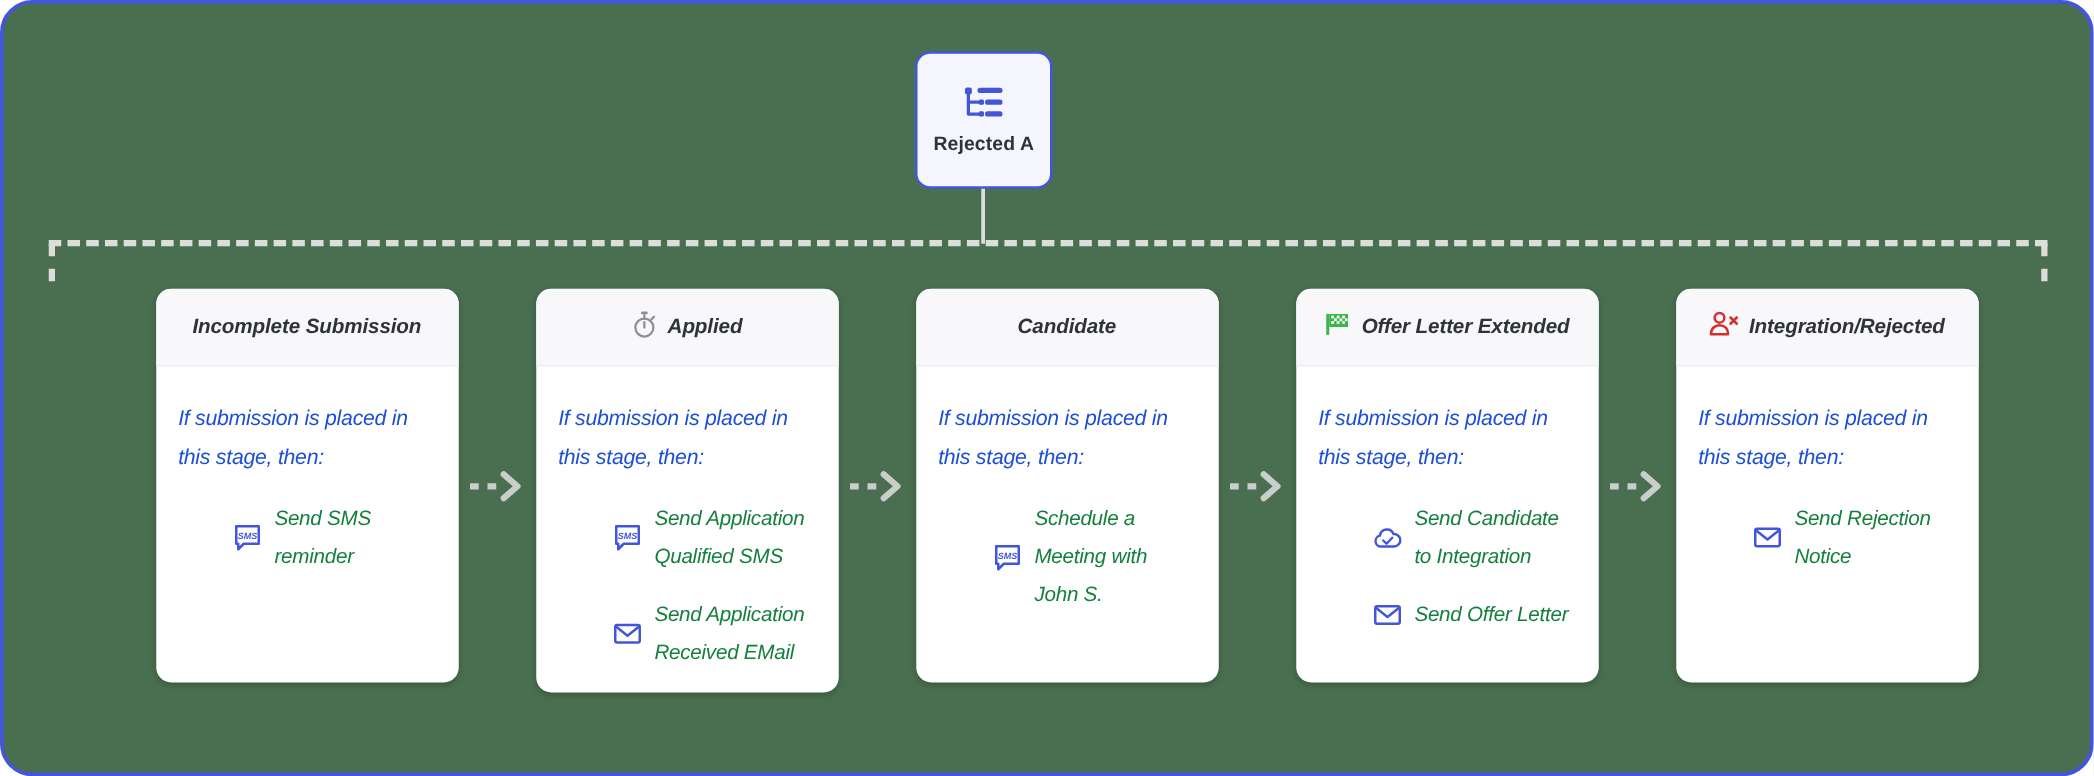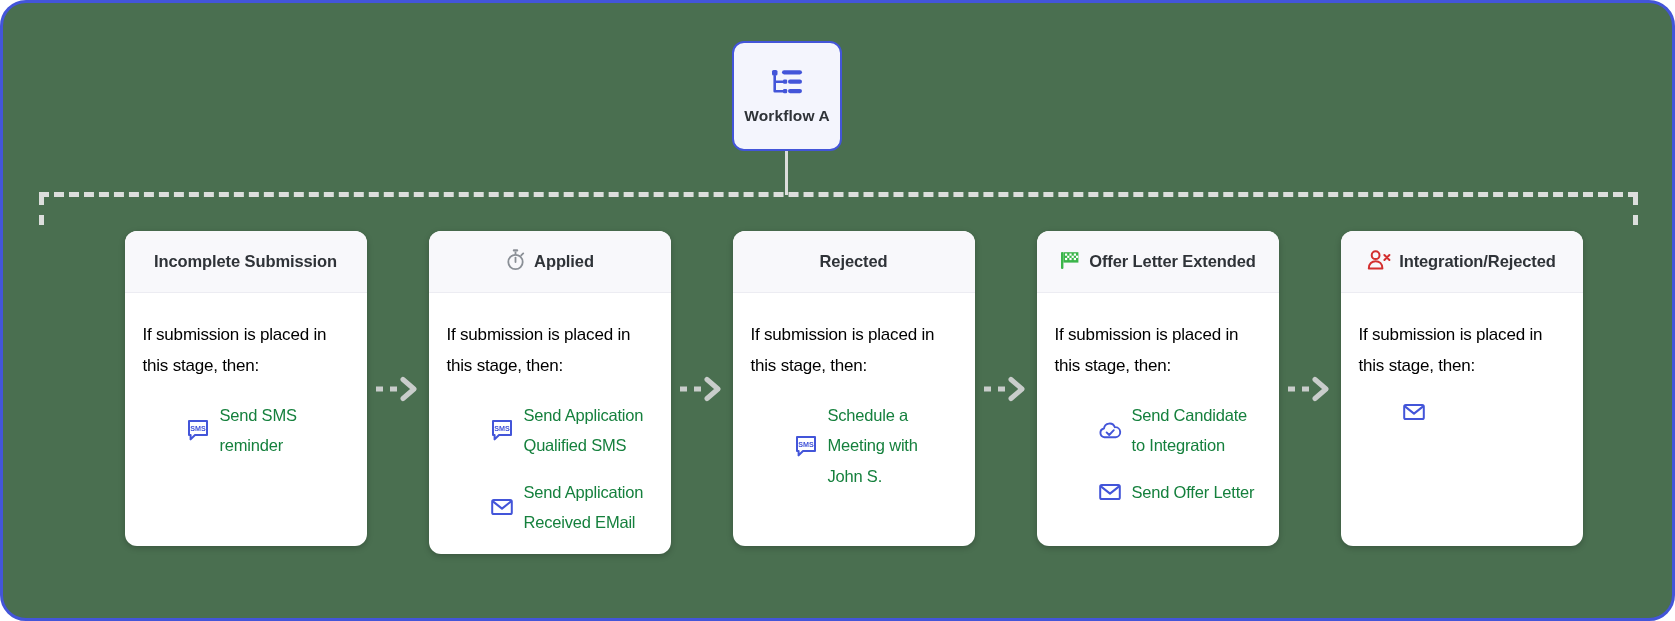--- a/index.html
+++ b/index.html
@@ -93,20 +93,21 @@
   .stage-card {
     width: 242px;
     min-height: 315px;
     background: #ffffff;
     border-radius: 12px;
     box-shadow: 0 2px 6px rgba(0,0,0,0.22);
     display: flex;
     flex-direction: column;
     overflow: hidden;
     flex: 0 0 auto;
+    font-style: italic;
   }
 
   .card-header {
     height: 62px;
     background: #f8f8fb;
     border-bottom: 1px solid #ececf2;
     display: flex;
     align-items: center;
     justify-content: center;
     gap: 8px;
@@ -124,21 +125,21 @@
   .card-body {
     padding: 26px 18px 16px 18px;
     display: flex;
     flex-direction: column;
     gap: 18px;
   }
 
   .condition {
     font-size: 17px;
     line-height: 1.85;
-    color: #000000;
+    color: #1d4ed8;
     letter-spacing: -0.2px;
   }
 
   .actions {
     display: flex;
     flex-direction: column;
     gap: 16px;
   }
   .action {
     display: flex;
@@ -177,21 +178,21 @@
       <svg class="wf-icon" viewBox="0 0 34 30" xmlns="http://www.w3.org/2000/svg">
         <rect x="2" y="3" width="5.5" height="5.5" rx="1.6" fill="#4355d9"></rect>
         <rect x="12" y="3.2" width="20" height="4.2" rx="2.1" fill="#4355d9"></rect>
         <rect x="18" y="12.6" width="14" height="4.2" rx="2.1" fill="#4355d9"></rect>
         <rect x="18" y="22" width="14" height="4.2" rx="2.1" fill="#4355d9"></rect>
         <rect x="13" y="12.6" width="4.2" height="4.2" rx="1.2" fill="#4355d9"></rect>
         <rect x="13" y="22" width="4.2" height="4.2" rx="1.2" fill="#4355d9"></rect>
         <path d="M4.7 9 L4.7 24.2 L13 24.2 M4.7 14.7 L13 14.7" stroke="#4355d9" stroke-width="2.6" fill="none" stroke-linecap="round" stroke-linejoin="round"></path>
       </svg>
     </span>
-    <span class="wf-label">Workflow A</span>
+    <span class="wf-label">Rejected A</span>
   </div>
 
   <div class="node-stem"></div>
   <div class="bracket-h"></div>
   <div class="bracket-drop left"></div>
   <div class="bracket-drop right"></div>
 
   <div class="stage-row">
 
     <div class="spacer-left"></div>
@@ -263,21 +264,21 @@
 
     <div class="connector">
       <svg class="arrow-svg" width="50" height="26" viewBox="0 0 50 26" xmlns="http://www.w3.org/2000/svg">
         <line x1="3" y1="13" x2="28" y2="13" stroke="#c9cdcb" stroke-width="5" stroke-dasharray="7 7" stroke-linecap="butt"></line>
         <path d="M30 3.5 L41 13 L30 22.5" fill="none" stroke="#c9cdcb" stroke-width="5" stroke-linecap="round" stroke-linejoin="round"></path>
       </svg>
     </div>
 
     <div class="stage-card">
       <div class="card-header">
-        <span class="title">Rejected</span>
+        <span class="title">Candidate</span>
       </div>
       <div class="card-body">
         <div class="condition">If submission is placed in this stage, then:</div>
         <div class="actions">
           <div class="action">
             <span class="action-icon">
               <svg viewBox="0 0 24 24" width="24" height="24" xmlns="http://www.w3.org/2000/svg">
                 <path d="M3 3 H21 V17 H9 L4.6 21.4 V17 H3 Z" fill="#ffffff" stroke="#4355d9" stroke-width="2" stroke-linejoin="round"></path>
                 <text x="12" y="13.2" font-family="Liberation Sans, sans-serif" font-size="7.2" font-weight="bold" fill="#4355d9" text-anchor="middle">SMS</text>
               </svg>
@@ -362,20 +363,21 @@
       <div class="card-body">
         <div class="condition">If submission is placed in this stage, then:</div>
         <div class="actions">
           <div class="action">
             <span class="action-icon">
               <svg viewBox="0 0 24 24" width="24" height="24" xmlns="http://www.w3.org/2000/svg">
                 <rect x="2.2" y="5" width="19.6" height="14" rx="1.6" fill="#ffffff" stroke="#4355d9" stroke-width="2"></rect>
                 <path d="M3.2 6.6 L12 13.6 L20.8 6.6" fill="none" stroke="#4355d9" stroke-width="2" stroke-linecap="round" stroke-linejoin="round"></path>
               </svg>
             </span>
+            <span class="action-label">Send Rejection Notice</span>
           </div>
         </div>
       </div>
     </div>
 
     <div class="spacer-right"></div>
 
   </div>
 </div>
 

